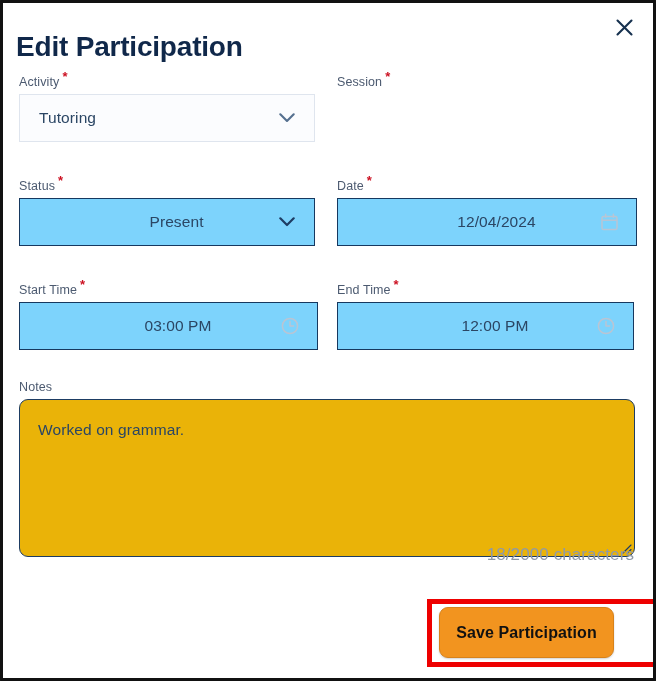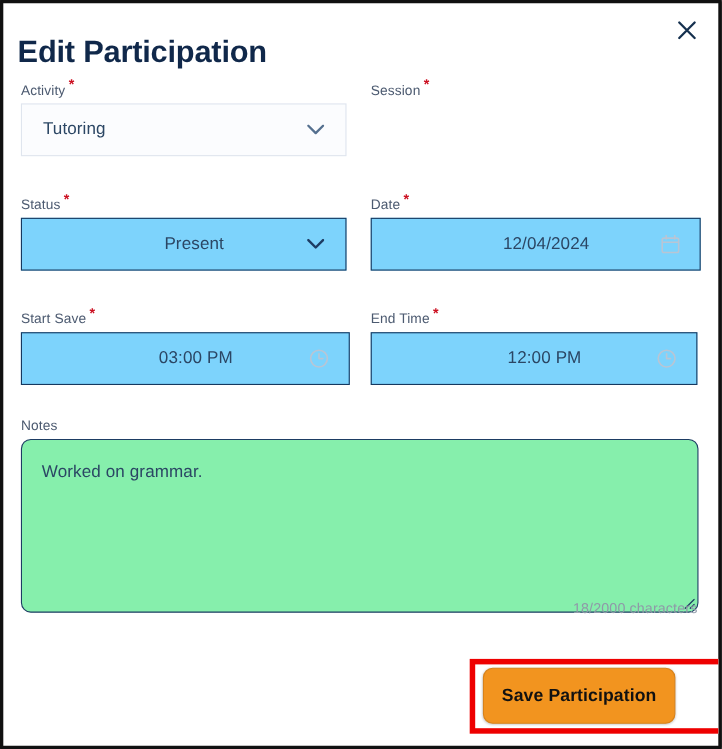--- a/index.html
+++ b/index.html
@@ -117,41 +117,41 @@
 
   
   #f-notes {
     left: 16px; top: 323px; width: 616px;
   }
   .notes-box {
     position: relative;
     width: 616px; height: 158px;
     border: 1px solid #1d3c63;
     border-radius: 9px;
-    background: #86efac;
+    background: #eab308;
   }
   .notes-text {
     position: absolute;
     left: 18px; top: 21px;
     font-size: 15.5px;
     color: #2b4664;
     letter-spacing: 0.1px;
     white-space: pre-wrap;
     outline: none;
   }
   .resize-handle {
     position: absolute;
     right: 2px; bottom: 2px;
     width: 14px; height: 14px;
     cursor: nwse-resize;
   }
   .char-count {
     position: absolute;
     right: 1px; top: 165px;
-    font-size: 13px;
+    font-size: 17px;
     color: #8f99a8;
     letter-spacing: 0.1px;
     white-space: nowrap;
   }
 
   
   .highlight-box {
     position: absolute;
     left: 424px; top: 596px;
     width: 232px; height: 68px;
@@ -237,21 +237,21 @@
             <rect x="1" y="3.5" width="15" height="13" rx="1.6" stroke="#b9c5d4" stroke-width="1.5" fill="none"></rect>
             <path d="M1 7.2 H16" stroke="#b9c5d4" stroke-width="1.5"></path>
             <path d="M4.6 1.2 V4.3 M12.4 1.2 V4.3" stroke="#b9c5d4" stroke-width="1.5" stroke-linecap="round"></path>
           </svg>
         </span>
       </div>
     </div>
 
     <div class="field" id="f-start">
       <span class="field-label">
-        <span>Start Save</span><span class="req">*</span>
+        <span>Start Time</span><span class="req">*</span>
       </span>
       <div class="control navy">
         <span class="control-value">03:00 PM</span>
         <span class="control-icon">
           <svg width="18" height="18" viewBox="0 0 18 18" aria-hidden="true">
             <circle cx="9" cy="9" r="7.6" stroke="#b9c5d4" stroke-width="1.5" fill="none"></circle>
             <path d="M9 4.6 V9 H12.6" stroke="#b9c5d4" stroke-width="1.5" fill="none" stroke-linecap="round" stroke-linejoin="round"></path>
           </svg>
         </span>
       </div>

